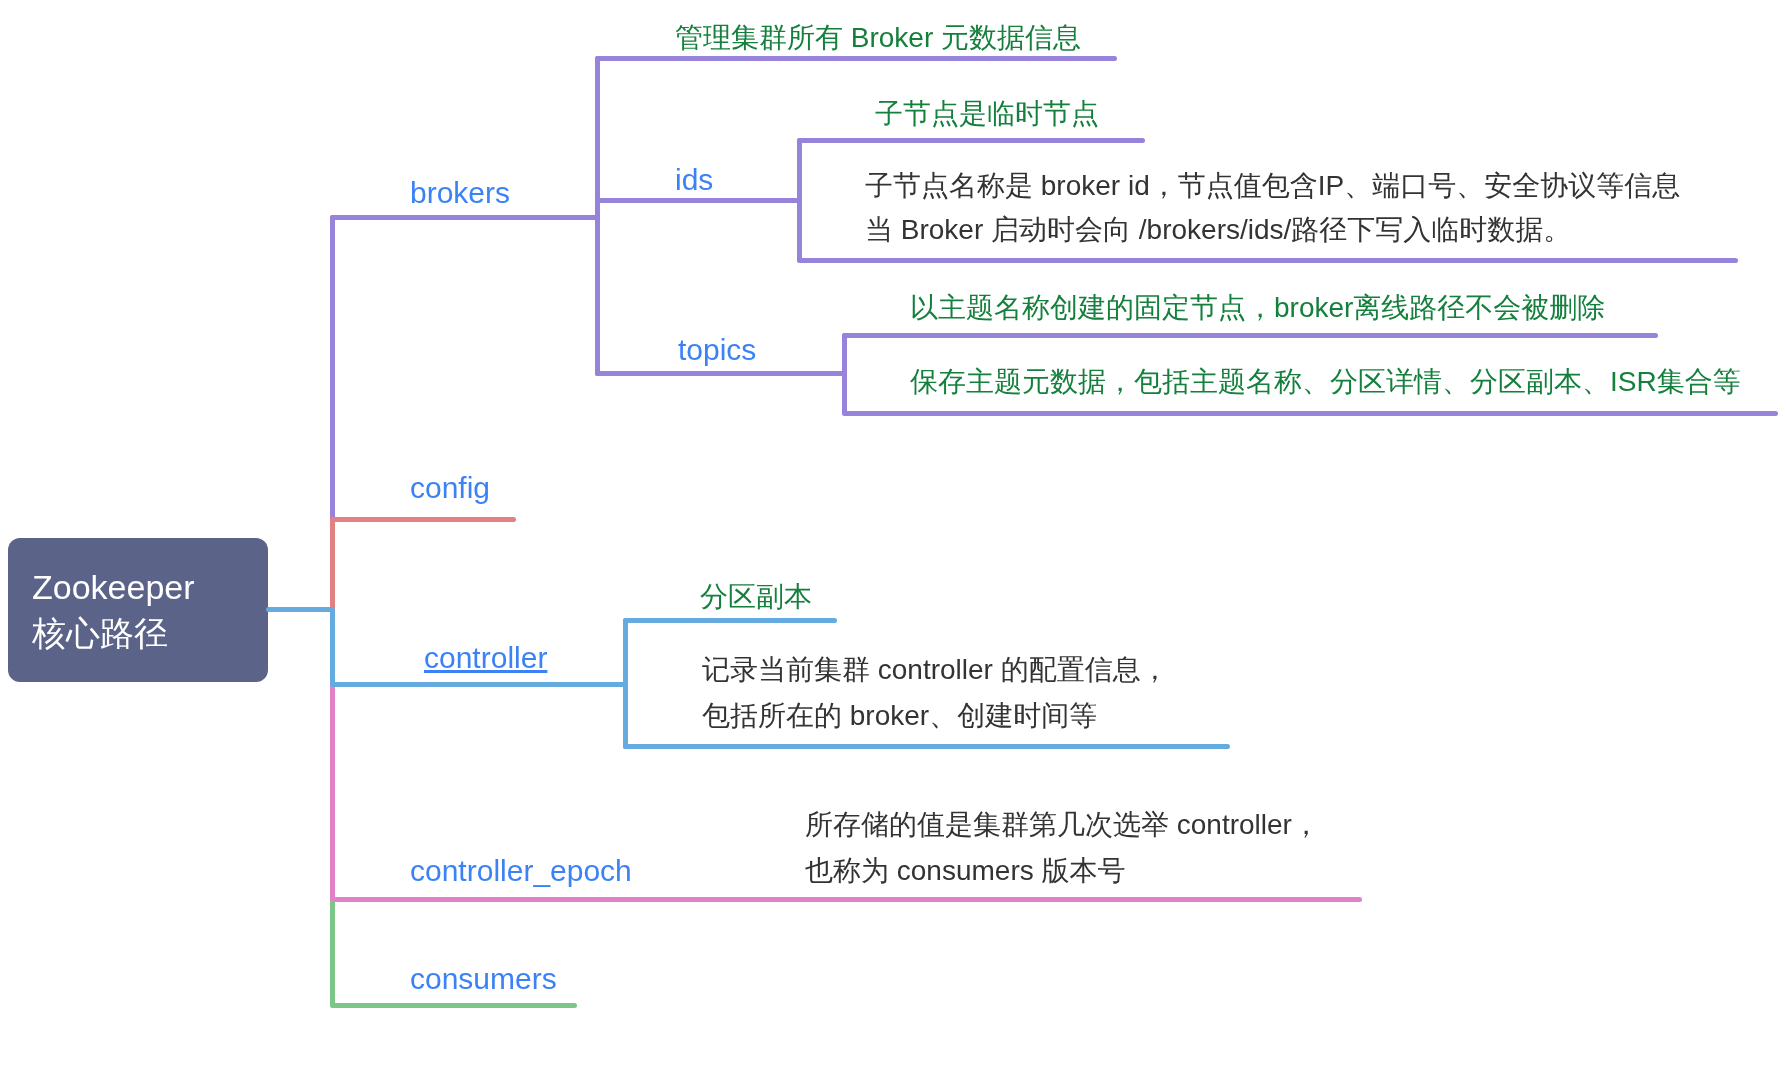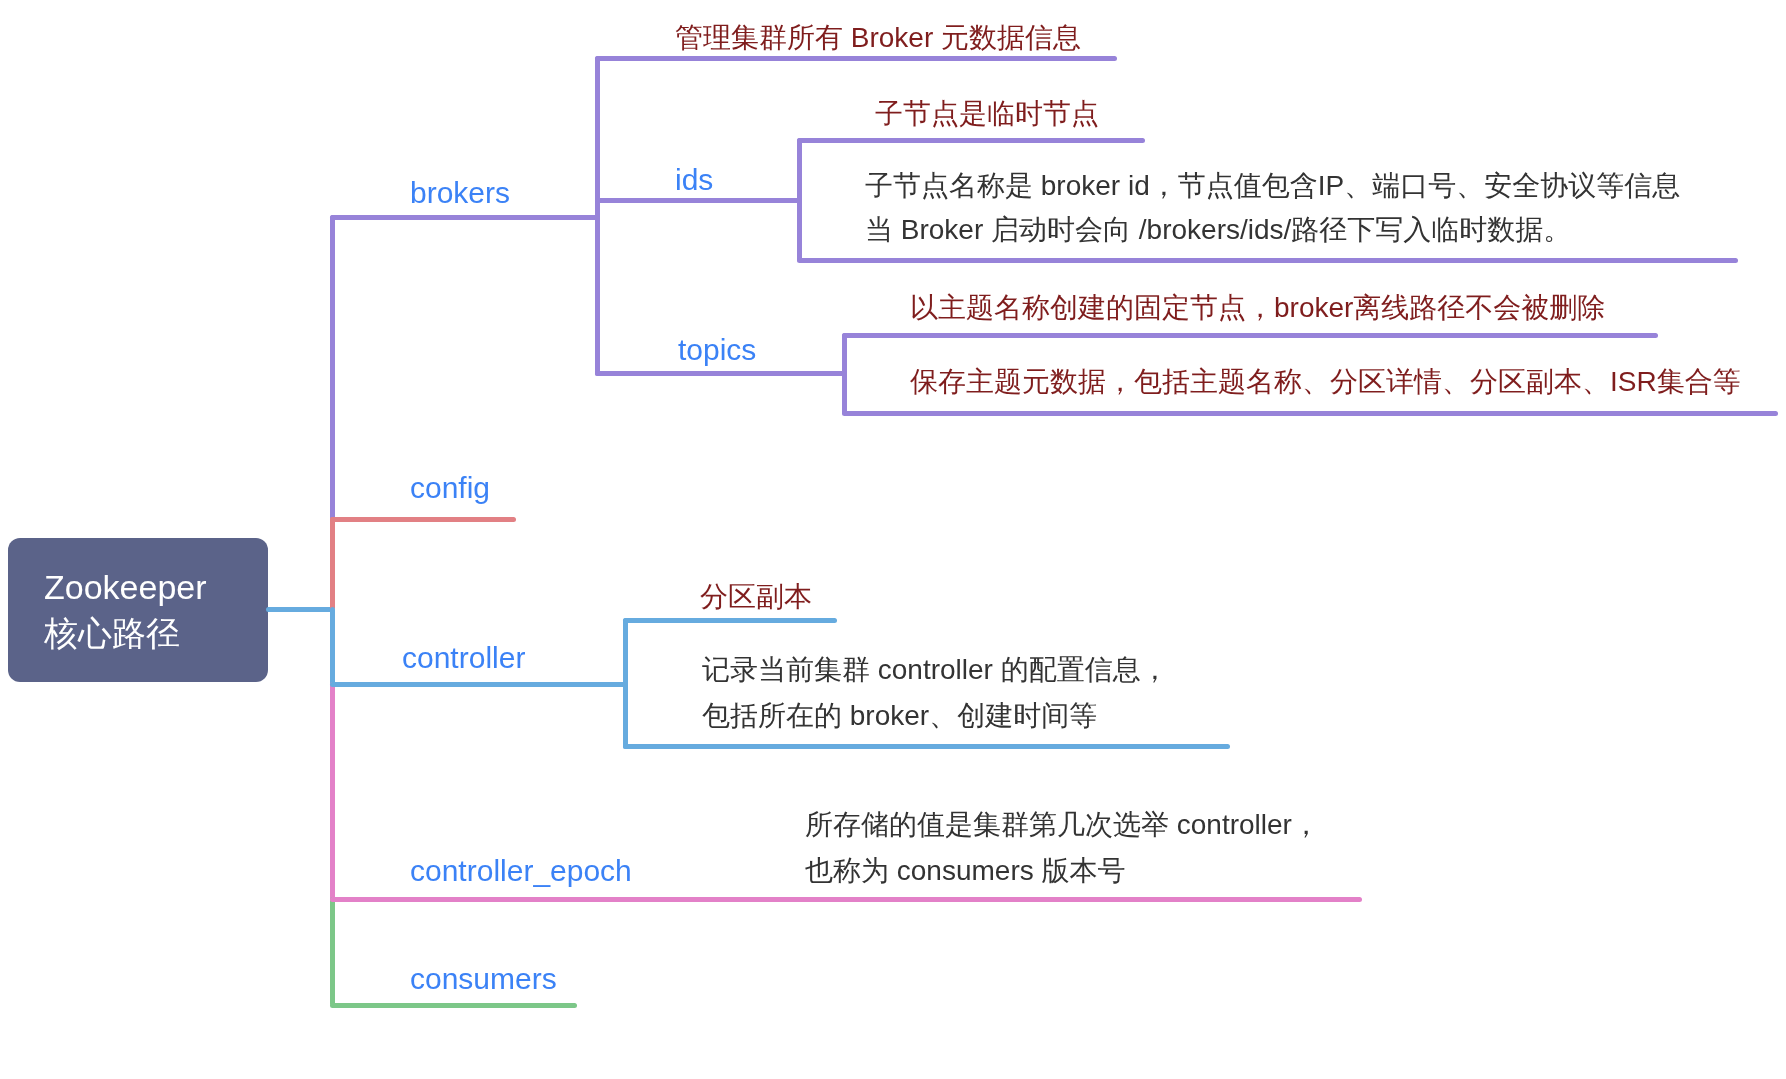--- a/index.html
+++ b/index.html
@@ -25,21 +25,21 @@
     font-size: 30px;
     line-height: 30px;
     color: #3b82f6;
     white-space: nowrap;
     cursor: default;
   }
   .note {
     position: absolute;
     font-size: 28px;
     line-height: 28px;
-    color: #7f1d1d;
+    color: #15803d;
     white-space: nowrap;
     cursor: default;
   }
   .note-block {
     position: absolute;
     font-size: 28px;
     color: #333333;
     white-space: nowrap;
     cursor: default;
   }
@@ -48,21 +48,21 @@
     left: 8px; top: 538px;
     width: 260px; height: 144px;
     background: var(--root_bg, #5b6389);
     border-radius: 12px;
     color: #ffffff;
     font-size: 34px;
     line-height: 46px;
     display: flex;
     flex-direction: column;
     justify-content: center;
-    padding-left: 36px;
+    padding-left: 24px;
     box-sizing: border-box;
   }
 </style>
 </head>
 <body>
 
 <div id="canvas">
 
   <div id="root-node">
     <div>Zookeeper</div>
@@ -93,21 +93,21 @@
   <div class="line v c-purple" style="left:842px; top:333px; height:82px;"></div>
   <div class="line h c-purple" style="left:842px; top:333px; width:816px;"></div>
   <div class="line h c-purple" style="left:842px; top:411px; width:936px;"></div>
 
   <div class="line v c-blue" style="left:623px; top:618px; height:131px;"></div>
   <div class="line h c-blue" style="left:623px; top:618px; width:214px;"></div>
   <div class="line h c-blue" style="left:623px; top:744px; width:607px;"></div>
 
   <div class="label" style="left:410px; top:178px;">brokers</div>
   <div class="label" style="left:410px; top:473px;">config</div>
-  <div class="label" style="left:402px; top:643px;">controller</div>
+  <div class="label" style="left:424px; top:643px;text-decoration:underline;">controller</div>
   <div class="label" style="left:410px; top:856px;">controller_epoch</div>
   <div class="label" style="left:410px; top:964px;">consumers</div>
 
   <div class="note" style="left:675px; top:24px;">管理集群所有 Broker 元数据信息</div>
   <div class="label" style="left:675px; top:165px;">ids</div>
   <div class="note" style="left:875px; top:100px;">子节点是临时节点</div>
   <div class="note-block" style="left:865px; top:164px; line-height:44px;">
     <div>子节点名称是 broker id，节点值包含IP、端口号、安全协议等信息</div>
     <div>当 Broker 启动时会向 /brokers/ids/路径下写入临时数据。</div>
   </div>

